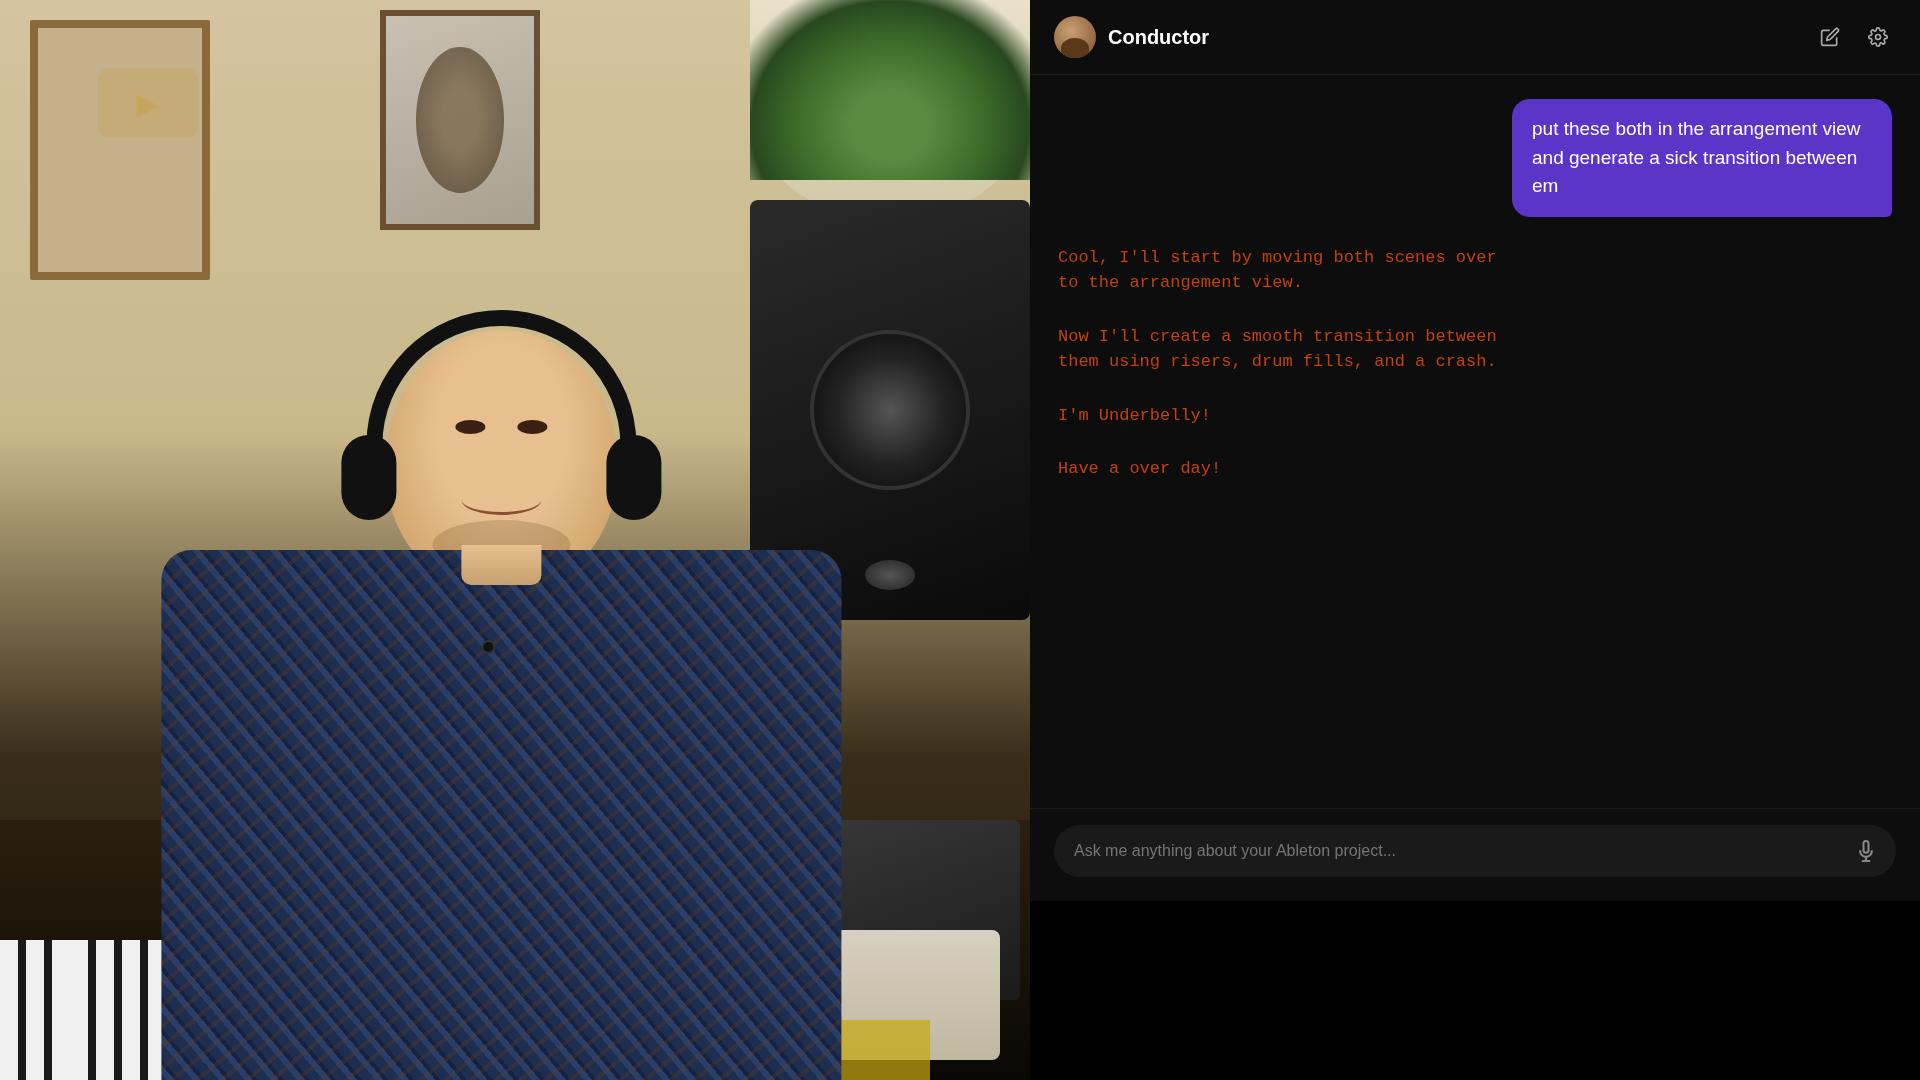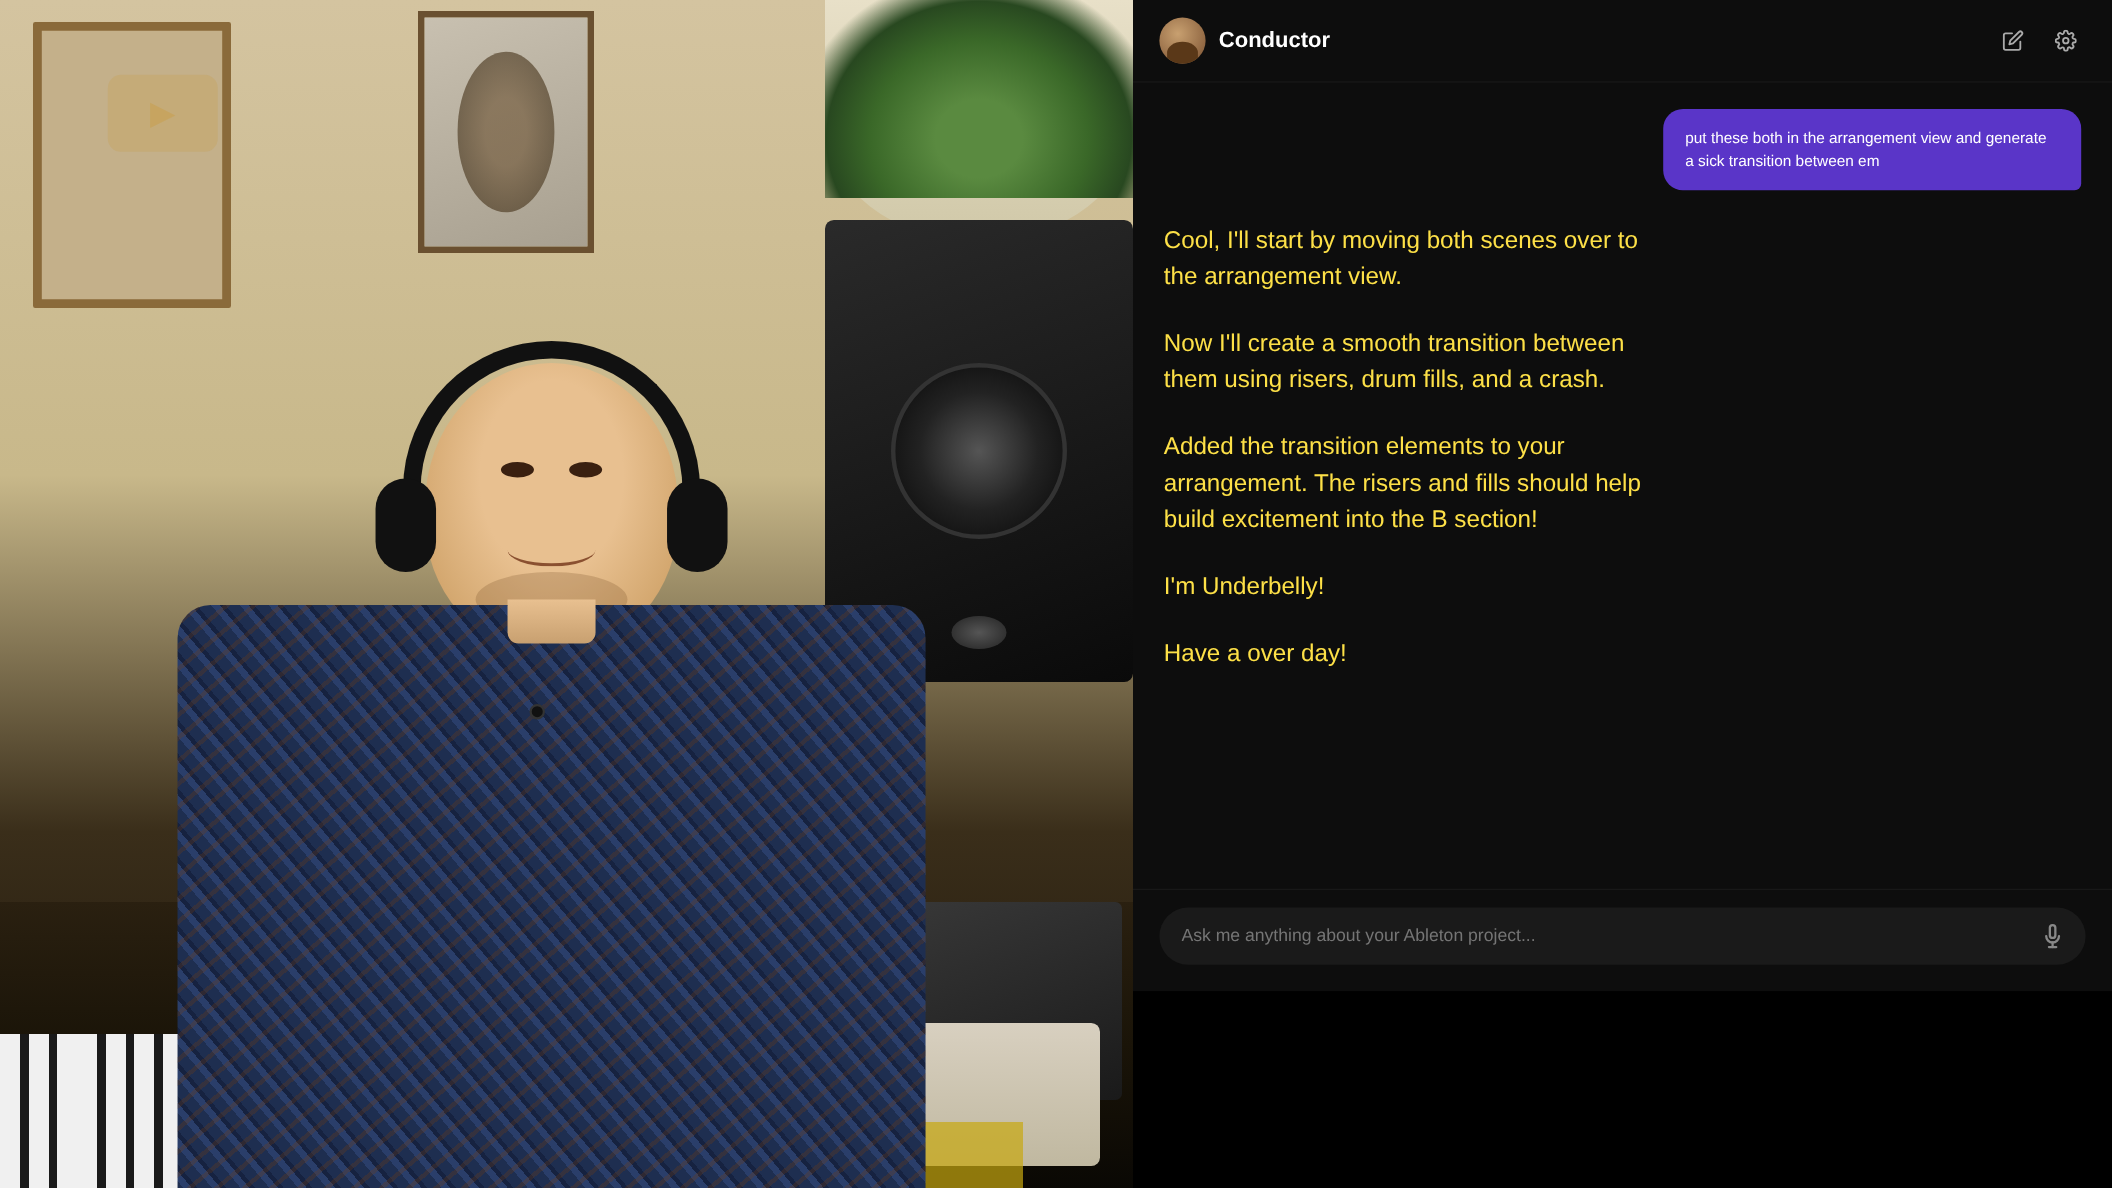--- a/index.html
+++ b/index.html
@@ -174,36 +174,37 @@
     }
 
     .message-row.assistant {
       justify-content: flex-start;
     }
 
     .message-bubble {
       max-width: 380px;
       padding: 16px 20px;
       border-radius: 18px;
-      font-size: 14px;
+      font-size: 19px;
       line-height: 1.5;
       color: #ffffff;
     }
 
     .message-bubble.user {
       background: #5a35c8;
       border-radius: 18px 18px 6px 18px;
     }
 
     .message-bubble.assistant {
       background: transparent;
       padding: 0;
-      color: #fde047;
-      font-size: 22px;
+      color: #c2410c;
+      font-size: 17px;
       max-width: 440px;
+      font-family: Liberation Mono, monospace;
     }
 
     #chat-input-area {
       padding: 16px 24px 24px;
       border-top: 1px solid #1a1a1a;
     }
 
     .input-container {
       display: flex;
       align-items: center;
@@ -327,23 +328,20 @@
     </div>
 
     <div class="message-row assistant">
       <div class="message-bubble assistant">Cool, I'll start by moving both scenes over to the arrangement view.</div>
     </div>
 
     <div class="message-row assistant">
       <div class="message-bubble assistant">Now I'll create a smooth transition between them using risers, drum fills, and a crash.</div>
     </div>
 
-    <div class="message-row assistant">
-      <div class="message-bubble assistant">Added the transition elements to your arrangement. The risers and fills should help build excitement into the B section!</div>
-    </div>
 
 
     <div class="message-row assistant">
       <div class="message-bubble assistant">I'm Underbelly!</div>
     </div>
 
     <div class="message-row assistant">
       <div class="message-bubble assistant">Have a over day!</div>
     </div>
 

